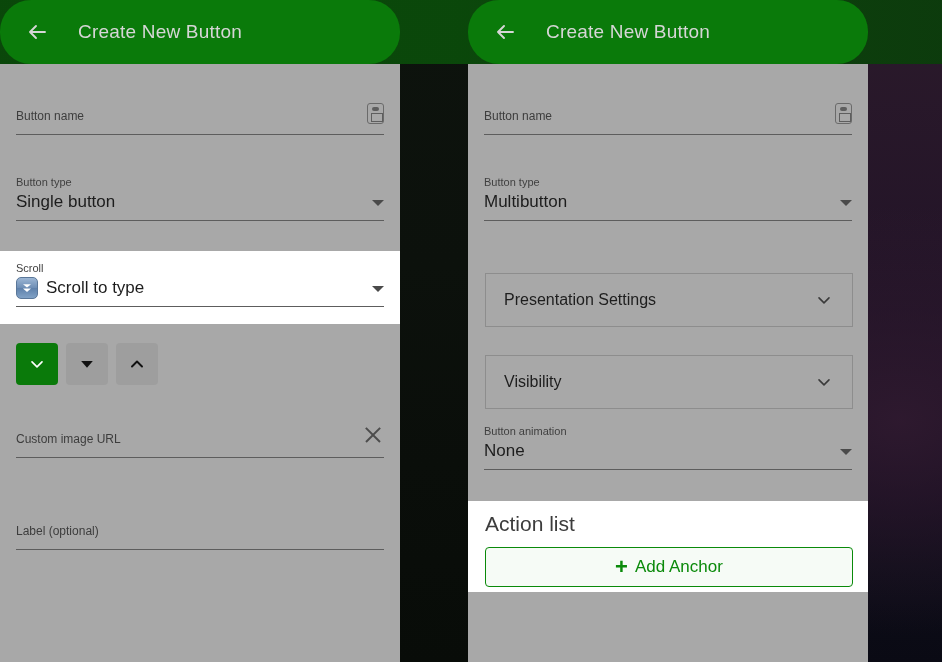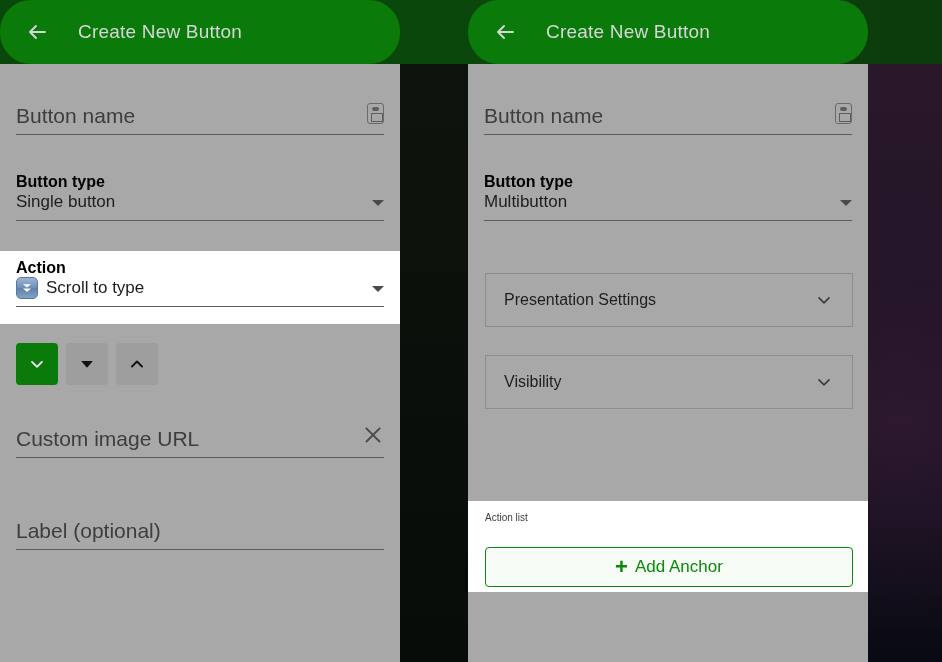--- a/index.html
+++ b/index.html
@@ -72,41 +72,40 @@
     background: #a8a8a8;
   }
 
   
   .field {
     position: absolute;
     left: 16px;
     width: 368px;
   }
   .field .small-label {
-    font-size: 16px;
-    color: #000000;
+    font-size: 11px;
+    color: #404040;
     margin-bottom: 1px;
     line-height: 16px;
-    font-weight: bold;
   }
   .field .row {
     display: flex;
     align-items: flex-end;
     justify-content: space-between;
     border-bottom: 1px solid #5d5d5d;
     padding-bottom: 7px;
     min-height: 26px;
   }
   .field .value {
     font-size: 17px;
     color: #1d1d1d;
     line-height: 22px;
   }
   .field .placeholder {
-    font-size: 21px;
+    font-size: 12px;
     color: #3d3d3d;
     line-height: 22px;
   }
   .caret {
     width: 0; height: 0;
     border-left: 6px solid transparent;
     border-right: 6px solid transparent;
     border-top: 6px solid #4a4a4a;
     margin-bottom: 7px;
     cursor: pointer;
@@ -206,21 +205,21 @@
   }
   .expander .etitle {
     font-size: 16px;
     color: #1e1e1e;
   }
 
   
   .section-label {
     position: absolute;
     left: 17px;
-    font-size: 10px;
+    font-size: 21px;
     color: #3c3c3c;
   }
   .add-action {
     position: absolute;
     left: 17px;
     width: 368px;
     height: 40px;
     border: 1.5px solid #0a8a0a;
     border-radius: 4px;
     background: #f6fbf6;
@@ -284,21 +283,21 @@
     <div class="field" style="top:110px">
       <div class="small-label">Button type</div>
       <div class="row">
         <div class="value">Single button</div>
         <div class="caret"></div>
       </div>
     </div>
 
     <div class="white-card" style="top:187px;height:73px"></div>
     <div class="field" style="top:196px">
-      <div class="small-label">Action</div>
+      <div class="small-label">Scroll</div>
       <div class="row">
         <div style="display:flex;align-items:center">
           <span class="action-icon">
             <svg width="14" height="14" viewBox="0 0 14 14">
               <path d="M3 3.2h8l-4 3.4z" fill="#ffffff"></path>
               <path d="M3 7.4h8l-4 3.6z" fill="#ffffff"></path>
             </svg>
           </span>
           <span class="value">Scroll to type</span>
         </div>
@@ -376,20 +375,27 @@
       </svg>
     </div>
 
     <div class="expander" style="top:291px">
       <div class="etitle">Visibility</div>
       <svg width="20" height="20" viewBox="0 0 24 24">
         <path d="M6 9.5l6 6 6-6" fill="none" stroke="#3a3a3a" stroke-width="1.9" stroke-linecap="round" stroke-linejoin="round"></path>
       </svg>
     </div>
 
+    <div class="field" style="top:359px">
+      <div class="small-label">Button animation</div>
+      <div class="row">
+        <div class="value">None</div>
+        <div class="caret"></div>
+      </div>
+    </div>
 
     <div class="white-card" style="top:437px;height:91px"></div>
     <div class="section-label" style="top:448px">Action list</div>
     <div class="add-action" style="top:483px">
       <span class="plus">+</span>
       <span class="aa-label">Add Anchor</span>
     </div>
 
     <div class="footer">
       

